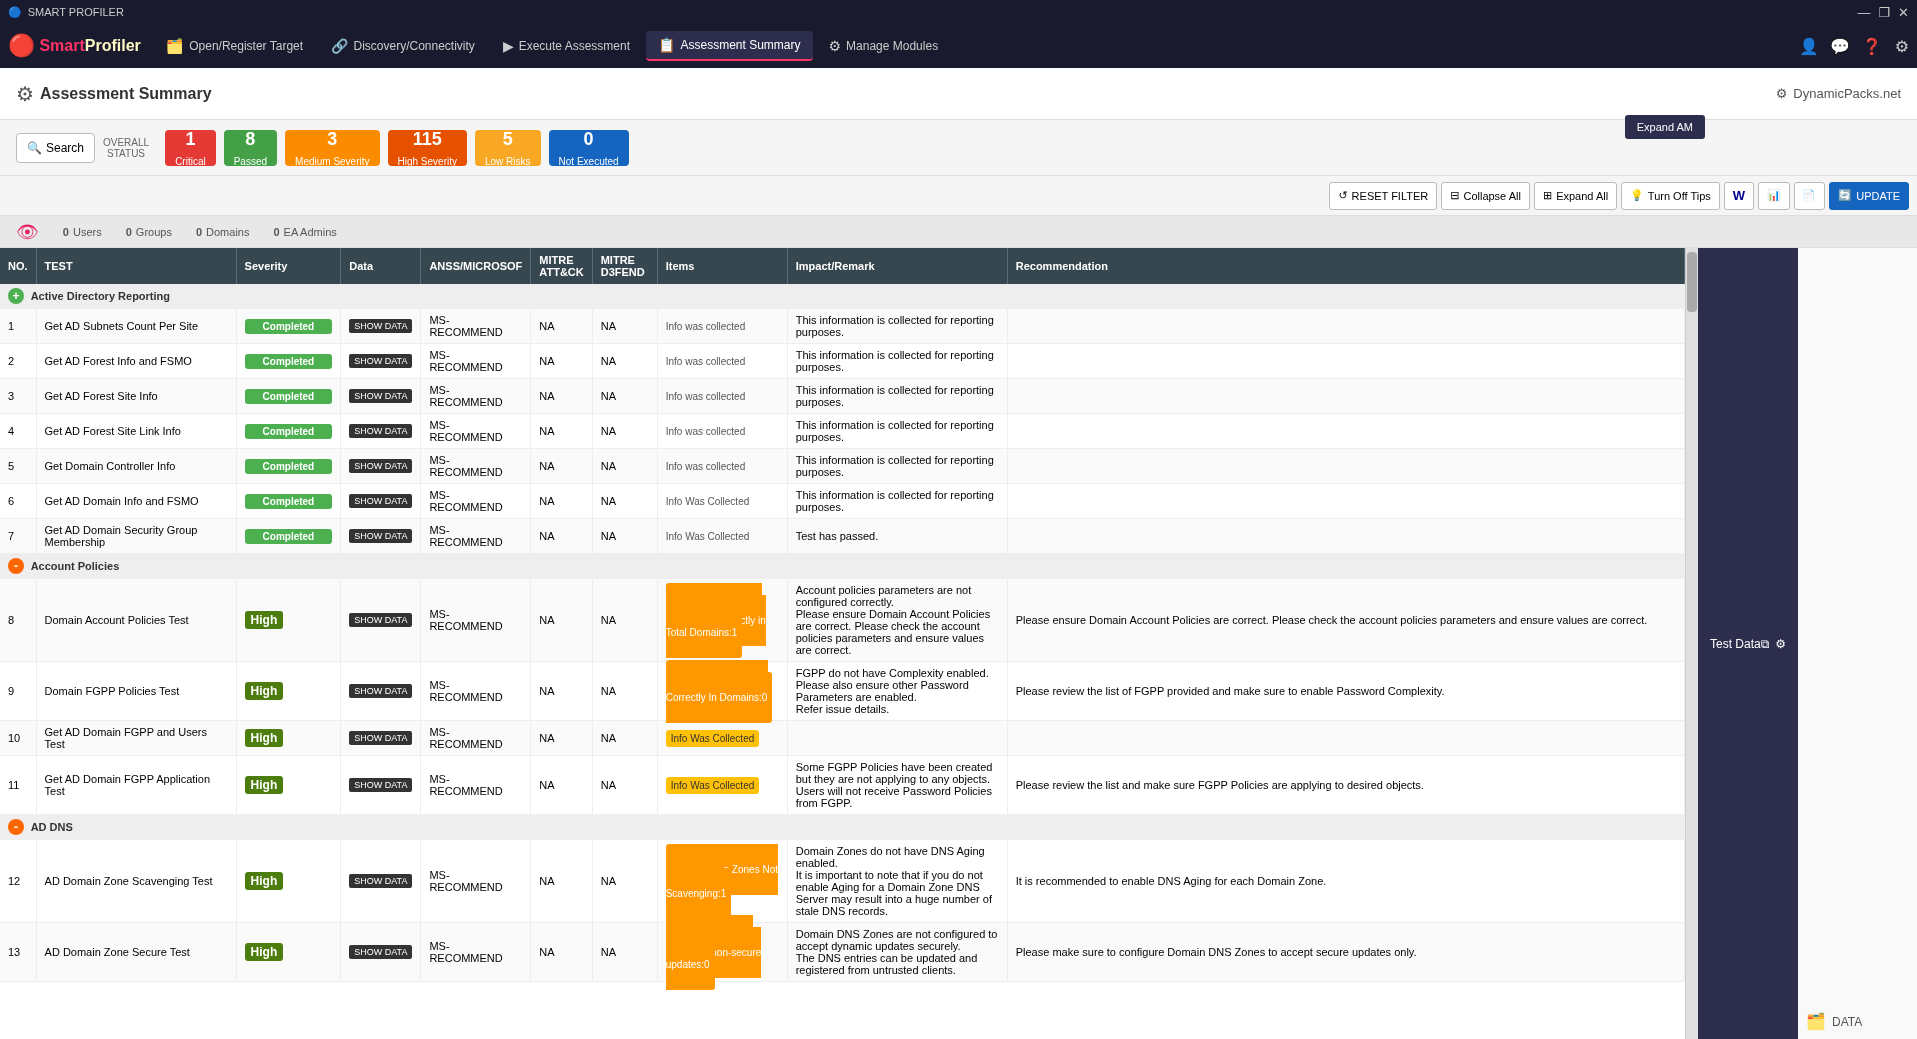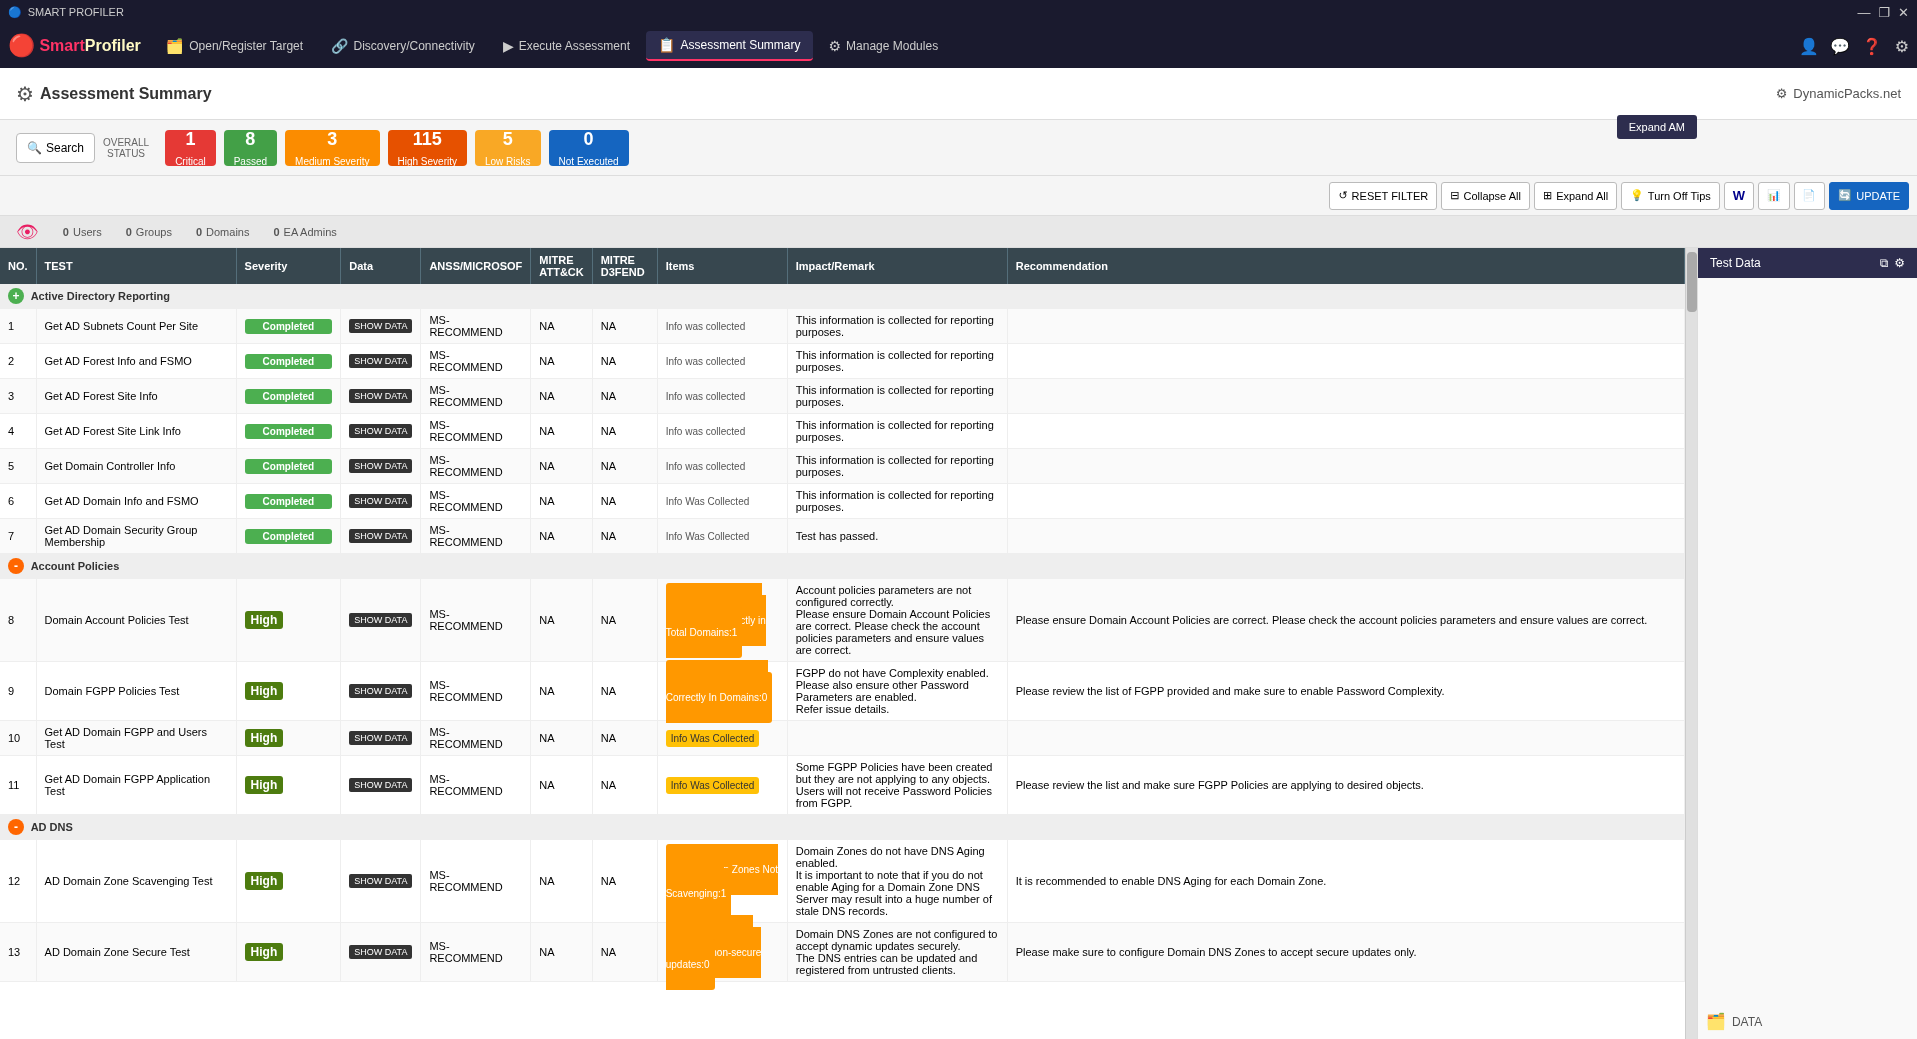--- a/index.html
+++ b/index.html
@@ -129,21 +129,21 @@
       overflow: auto;
       background: white;
     }
 
     
     #right-panel {
       width: 220px;
       background: #f9f9f9;
       border-left: 1px solid #ddd;
       display: flex;
-      flex-direction: column;
+      flex-direction: row;
     }
     #right-panel-header {
       background: #2d2d4e;
       color: white;
       padding: 8px 12px;
       font-size: 12px;
       display: flex;
       align-items: center;
       justify-content: space-between;
     }
@@ -227,21 +227,21 @@
     .col-data { width: 60px; }
     .col-anss { width: 95px; margin-left: 40px; }
     .col-mitre-att { width: 60px; }
     .col-mitre-d3 { width: 65px; }
     .col-items { width: 130px; }
     .col-impact { width: 220px; margin-top: 6px; }
     .col-rec { min-width: 200px; }
 
     .expand-am-btn {
       position: fixed;
-      right: 220px;
+      right: 212px;
       top: 115px;
       background: #2d2d4e;
       color: white;
       border: none;
       padding: 6px 12px;
       cursor: pointer;
       font-size: 11px;
       border-radius: 3px;
     }
   </style>

